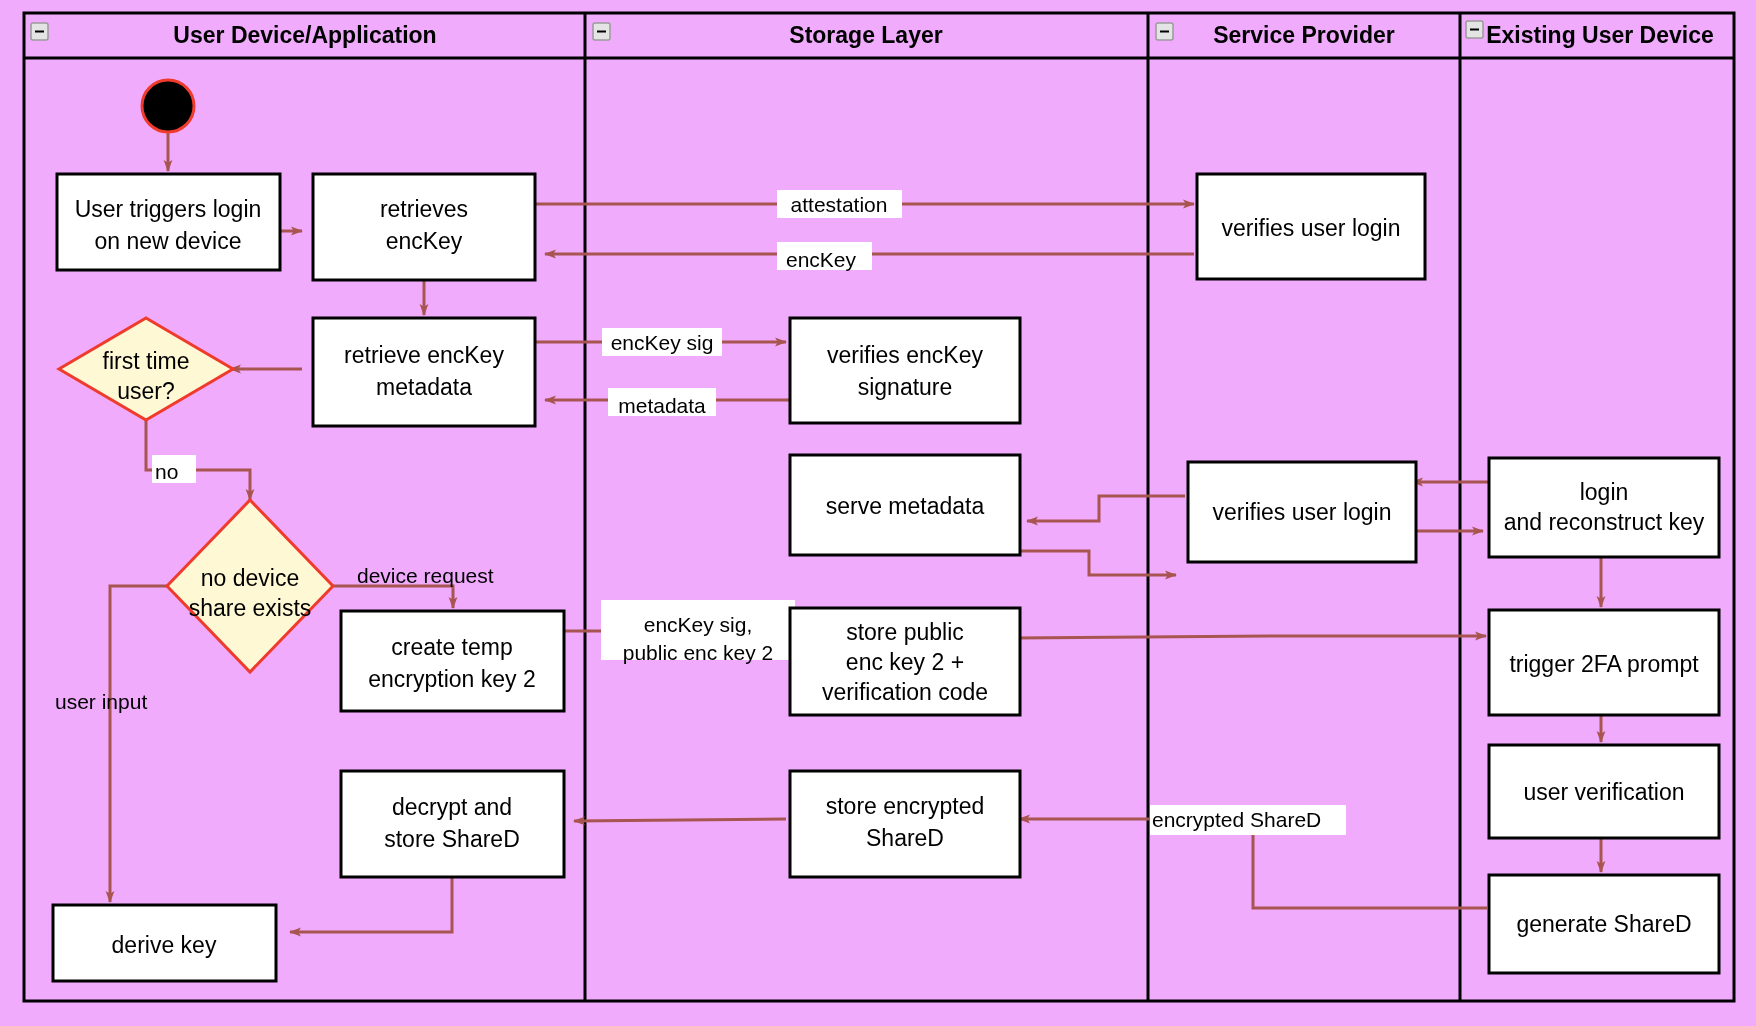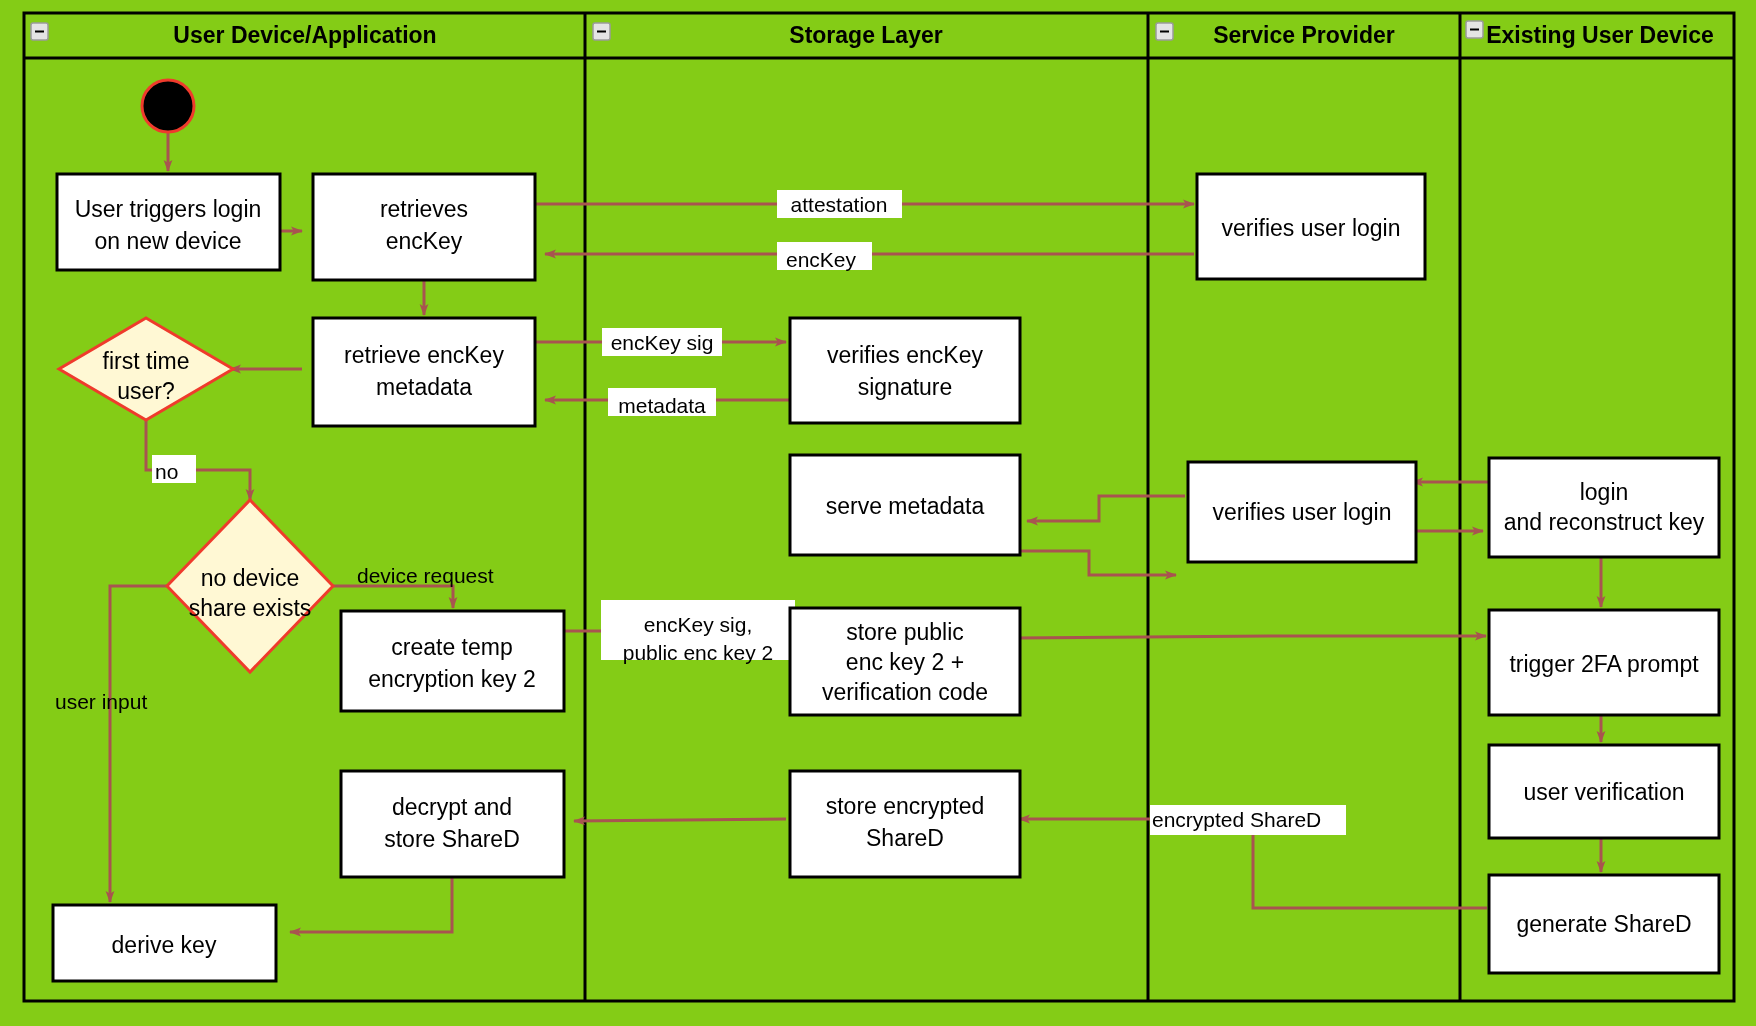--- a/index.html
+++ b/index.html
@@ -7,21 +7,21 @@
     padding: 0;
     background: #ffffff;
   }
   body {
     font-family: "Liberation Sans", sans-serif;
   }
   #canvas {
     position: relative;
     width: 1756px;
     height: 1026px;
-    background: #84cc16;
+    background: #f0abfc;
     overflow: hidden;
   }
   svg { display: block; }
 
   .lane-title {
     font-family: "Liberation Sans", sans-serif;
     font-size: 23px;
     font-weight: bold;
     fill: #000000;
     text-anchor: middle;

